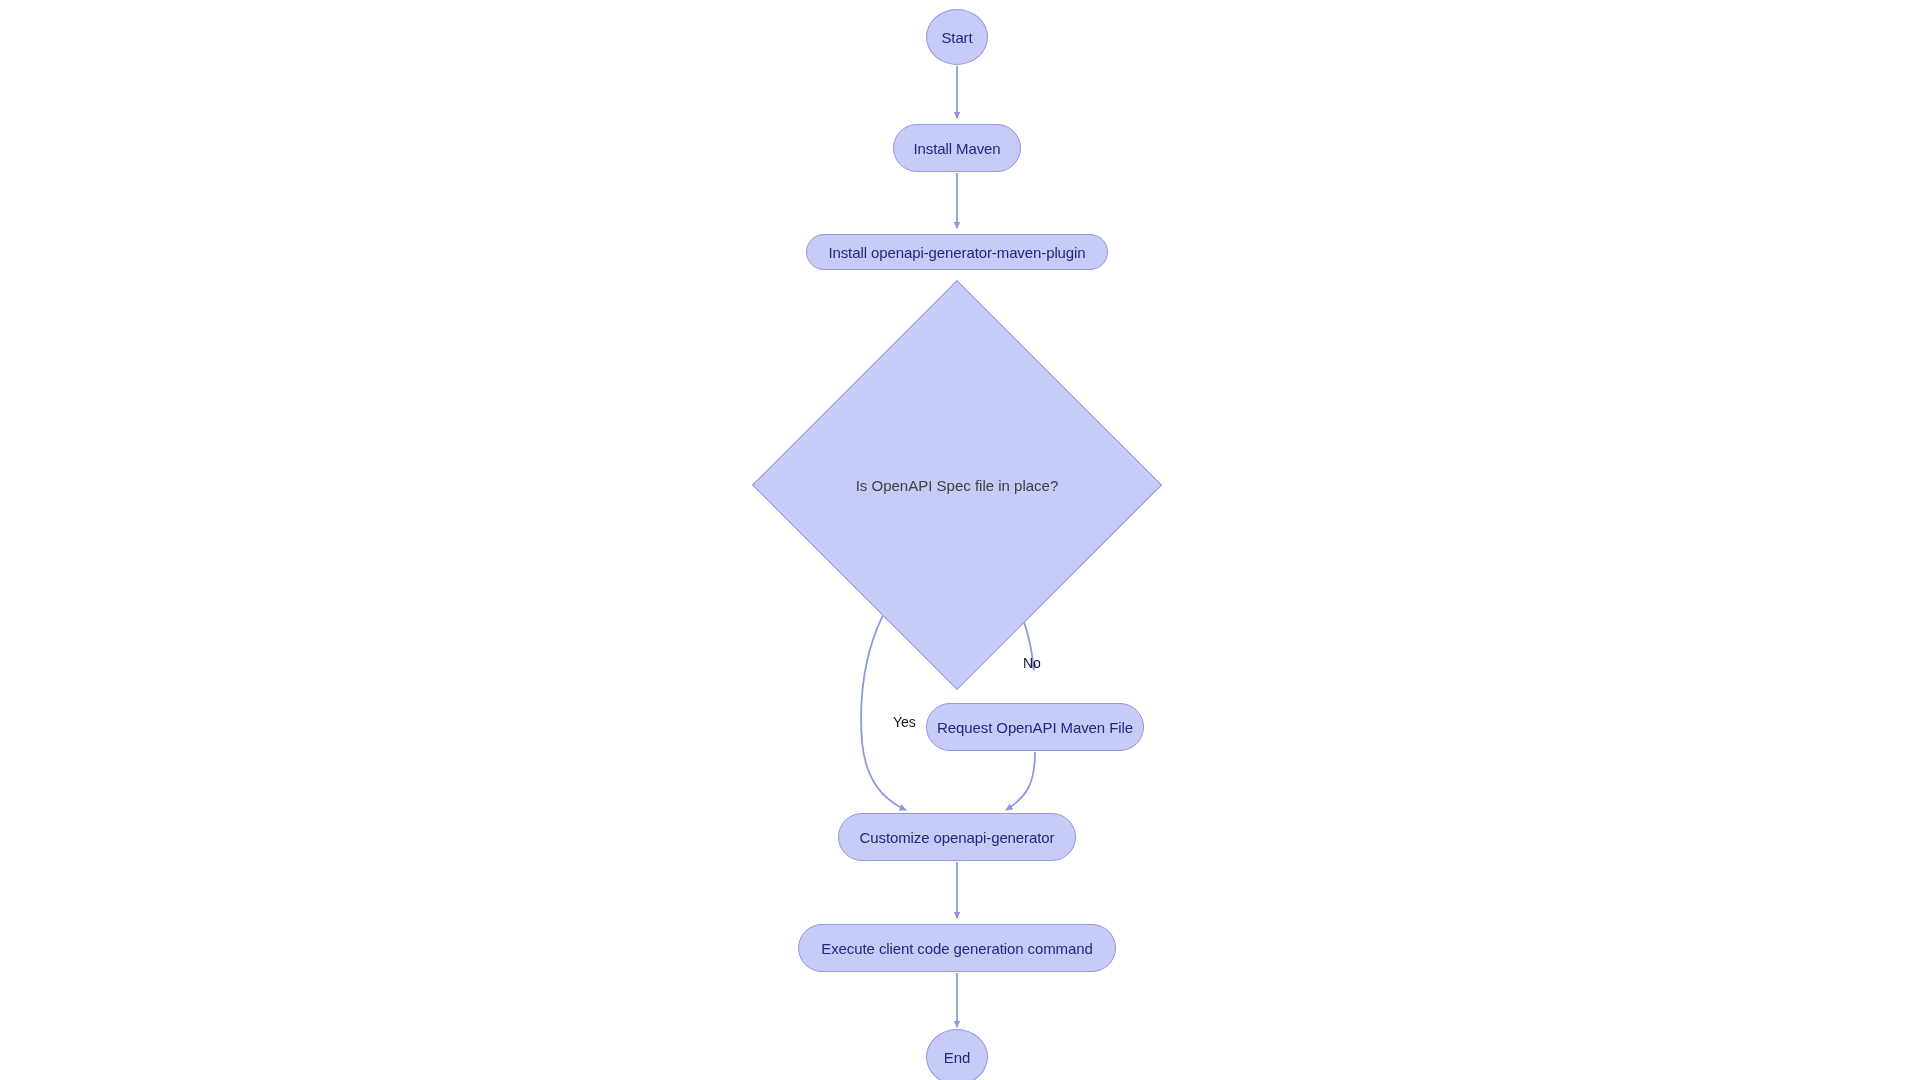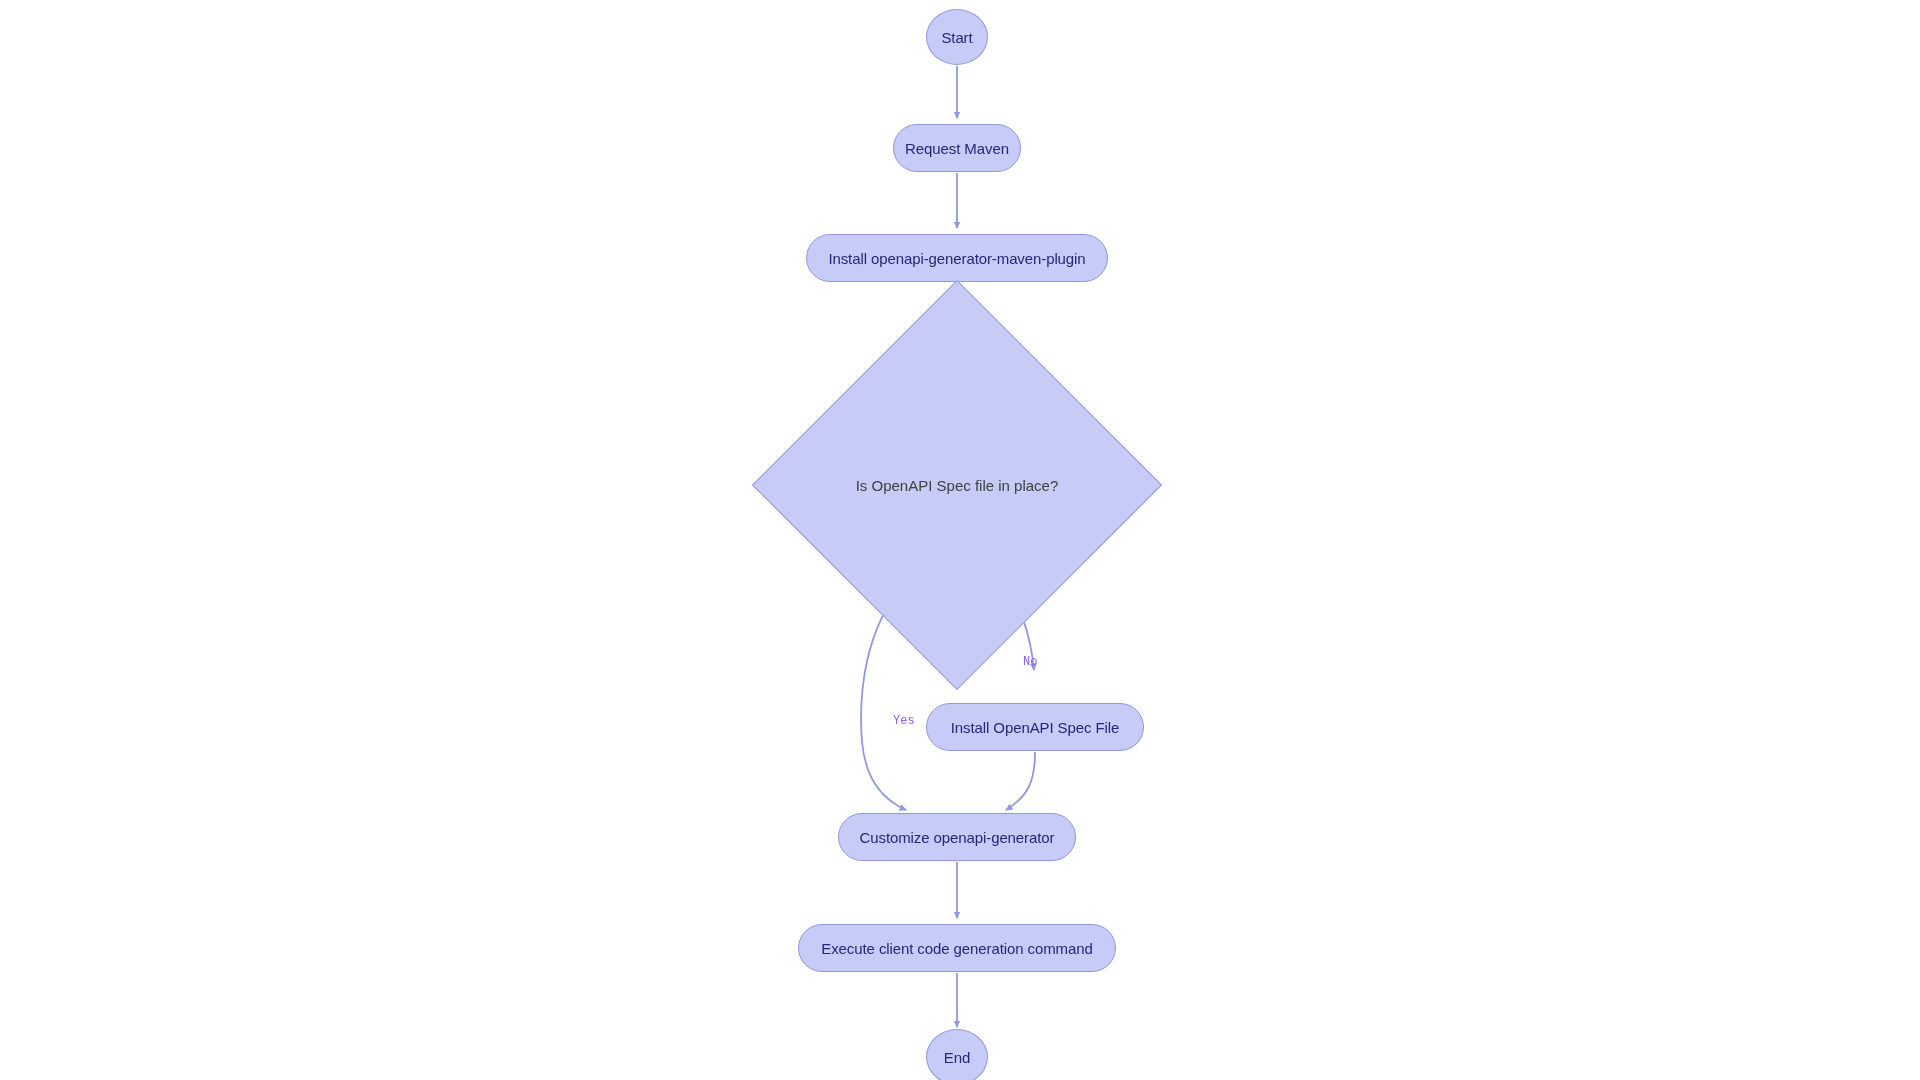--- a/index.html
+++ b/index.html
@@ -75,23 +75,23 @@
     display: flex;
     align-items: center;
     justify-content: center;
     color: #404040;
     font-size: 15px;
     font-family: "Liberation Sans", sans-serif;
     white-space: nowrap;
   }
   .edge-label {
     position: absolute;
-    color: #8b5cf6;
-    font-size: 12px;
-    font-family: Liberation Mono, monospace;
+    color: #0f172a;
+    font-size: 14px;
+    font-family: Liberation Sans, sans-serif;
     background: transparent;
     z-index: 3;
     white-space: nowrap;
   }
 </style>
 </head>
 <body>
 
 <div id="flow-canvas">
 
@@ -117,34 +117,34 @@
     <path d="M957,862 L957,918" fill="none" stroke="#9098e0" stroke-width="1.8" marker-end="url(#arrowhead)"></path>
 
     <path d="M957,973 L957,1027" fill="none" stroke="#9098e0" stroke-width="1.8" marker-end="url(#arrowhead)"></path>
   </svg>
 
   <div class="node terminator" style="left:926px; top:9px; width:62px; height:56px;">
     <span class="node-label">Start</span>
   </div>
 
   <div class="node process" style="left:893px; top:124px; width:128px; height:48px;">
-    <span class="node-label">Request Maven</span>
+    <span class="node-label">Install Maven</span>
   </div>
 
-  <div class="node process" style="left:806px; top:234px; width:302px; height:48px;">
+  <div class="node process" style="left:806px; top:234px; width:302px; height:36px;">
     <span class="node-label">Install openapi-generator-maven-plugin</span>
   </div>
 
   <div class="decision-wrap" style="left:812px; top:340px; width:290px; height:290px;">
     <div class="decision-shape"></div>
     <div class="decision-text">Is OpenAPI Spec file in place?</div>
   </div>
 
   <div class="node process" style="left:926px; top:703px; width:218px; height:48px;">
-    <span class="node-label">Install OpenAPI Spec File</span>
+    <span class="node-label">Request OpenAPI Maven File</span>
   </div>
 
   <div class="node process" style="left:798px; top:924px; width:318px; height:48px;">
     <span class="node-label">Execute client code generation command</span>
   </div>
 
   <div class="node process" style="left:838px; top:813px; width:238px; height:48px;">
     <span class="node-label">Customize openapi-generator</span>
   </div>
 

